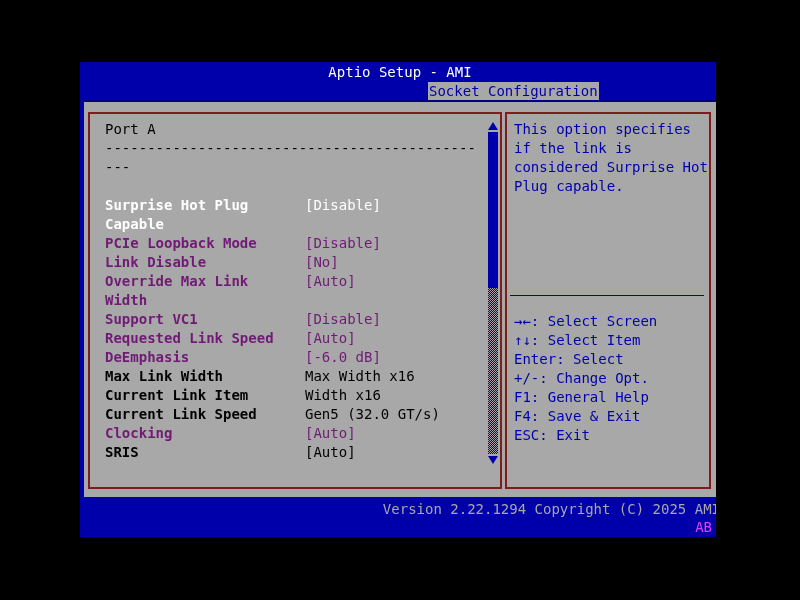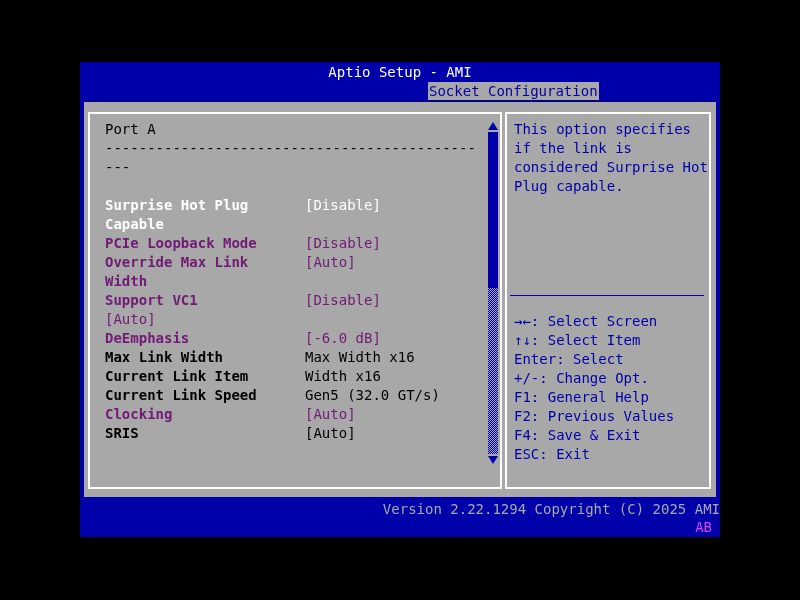--- a/index.html
+++ b/index.html
@@ -1,26 +1,26 @@
 <!DOCTYPE html>
 <html><head>
 <meta charset="utf-8">
 <style>
   * { margin:0; padding:0; box-sizing:border-box; }
   html,body { background:#000; }
   .screen {
-    position:relative; width:800px; height:600px; background:#000000;
+    position:relative; width:716px; height:600px; background:#000000;
     font-family:"DejaVu Sans Mono", monospace; font-size:14px; overflow:hidden;
   }
   .window { position:absolute; left:80px; top:62px; width:640px; height:475px; background:#0000AA; }
   .titlebar { position:absolute; left:0; top:0; width:640px; height:20px; color:#FFFFFF; text-align:center; padding-top:2px; }
   .tabrow { position:absolute; left:0; top:20px; width:640px; height:18px; }
   .tab { position:absolute; left:348px; top:0; height:18px; background:#A8A8A8; color:#0000AA; padding:1px 1px 0 1px; white-space:nowrap; }
   .main { position:absolute; left:4px; top:38px; width:632px; height:397px; background:#A8A8A8; border-top:2px solid #000080; }
-  .panel { position:absolute; background:#A8A8A8; border:2px solid #ffffff; }
+  .panel { position:absolute; background:#A8A8A8; border:2px solid #7f1d1d; }
   .left-panel  { left:4px;  top:10px; width:414px; height:377px; padding:6px 0 0 15px; }
   .right-panel { left:421px; top:10px; width:206px; height:377px; color:#0000AA; }
   .line { height:19px; line-height:19px; white-space:nowrap; }
   .section-title { color:#000000; }
   .divider { color:#000000; letter-spacing:0; }
   .spacer { height:19px; }
   .bios-item { display:flex; align-items:flex-start; }
   .i-label { width:185px; margin-right:15px; line-height:19px;font-weight:bold; }
   .i-value { line-height:19px; white-space:nowrap; }
   .state-normal   { color:#701a75; }
@@ -68,28 +68,33 @@
 
         <div class="bios-item state-selected">
           <div class="i-label">Surprise Hot Plug Capable</div>
           <div class="i-value">[Disable]</div>
         </div>
         <div class="bios-item state-normal">
           <div class="i-label">PCIe Loopback Mode</div>
           <div class="i-value">[Disable]</div>
         </div>
         <div class="bios-item state-normal">
+          <div class="i-label">Link Disable</div>
+          <div class="i-value">[No]</div>
+        </div>
+        <div class="bios-item state-normal">
           <div class="i-label">Override Max Link Width</div>
           <div class="i-value">[Auto]</div>
         </div>
         <div class="bios-item state-normal">
           <div class="i-label">Support VC1</div>
           <div class="i-value">[Disable]</div>
         </div>
         <div class="bios-item state-normal">
+          <div class="i-label">Requested Link Speed</div>
           <div class="i-value">[Auto]</div>
         </div>
         <div class="bios-item state-normal">
           <div class="i-label">DeEmphasis</div>
           <div class="i-value">[-6.0 dB]</div>
         </div>
         <div class="bios-item state-grayed">
           <div class="i-label">Max Link Width</div>
           <div class="i-value">Max Width x16</div>
         </div>
@@ -126,21 +131,20 @@
         <div class="help-area">
           <div class="help-text">This option specifies if the link is considered Surprise Hot Plug capable.</div>
         </div>
         <div class="hr-sep"></div>
         <div class="keys">
           <div class="line">→←: Select Screen</div>
           <div class="line">↑↓: Select Item</div>
           <div class="line">Enter: Select</div>
           <div class="line">+/-: Change Opt.</div>
           <div class="line">F1: General Help</div>
-          <div class="line">F2: Previous Values</div>
           <div class="line">F4: Save &amp; Exit</div>
           <div class="line">ESC: Exit</div>
         </div>
       </div>
 
     </div>
 
     <div class="footer">
       <div class="version">Version 2.22.1294 Copyright (C) 2025 AMI</div>
       <div class="hotkey-ind">AB</div>

